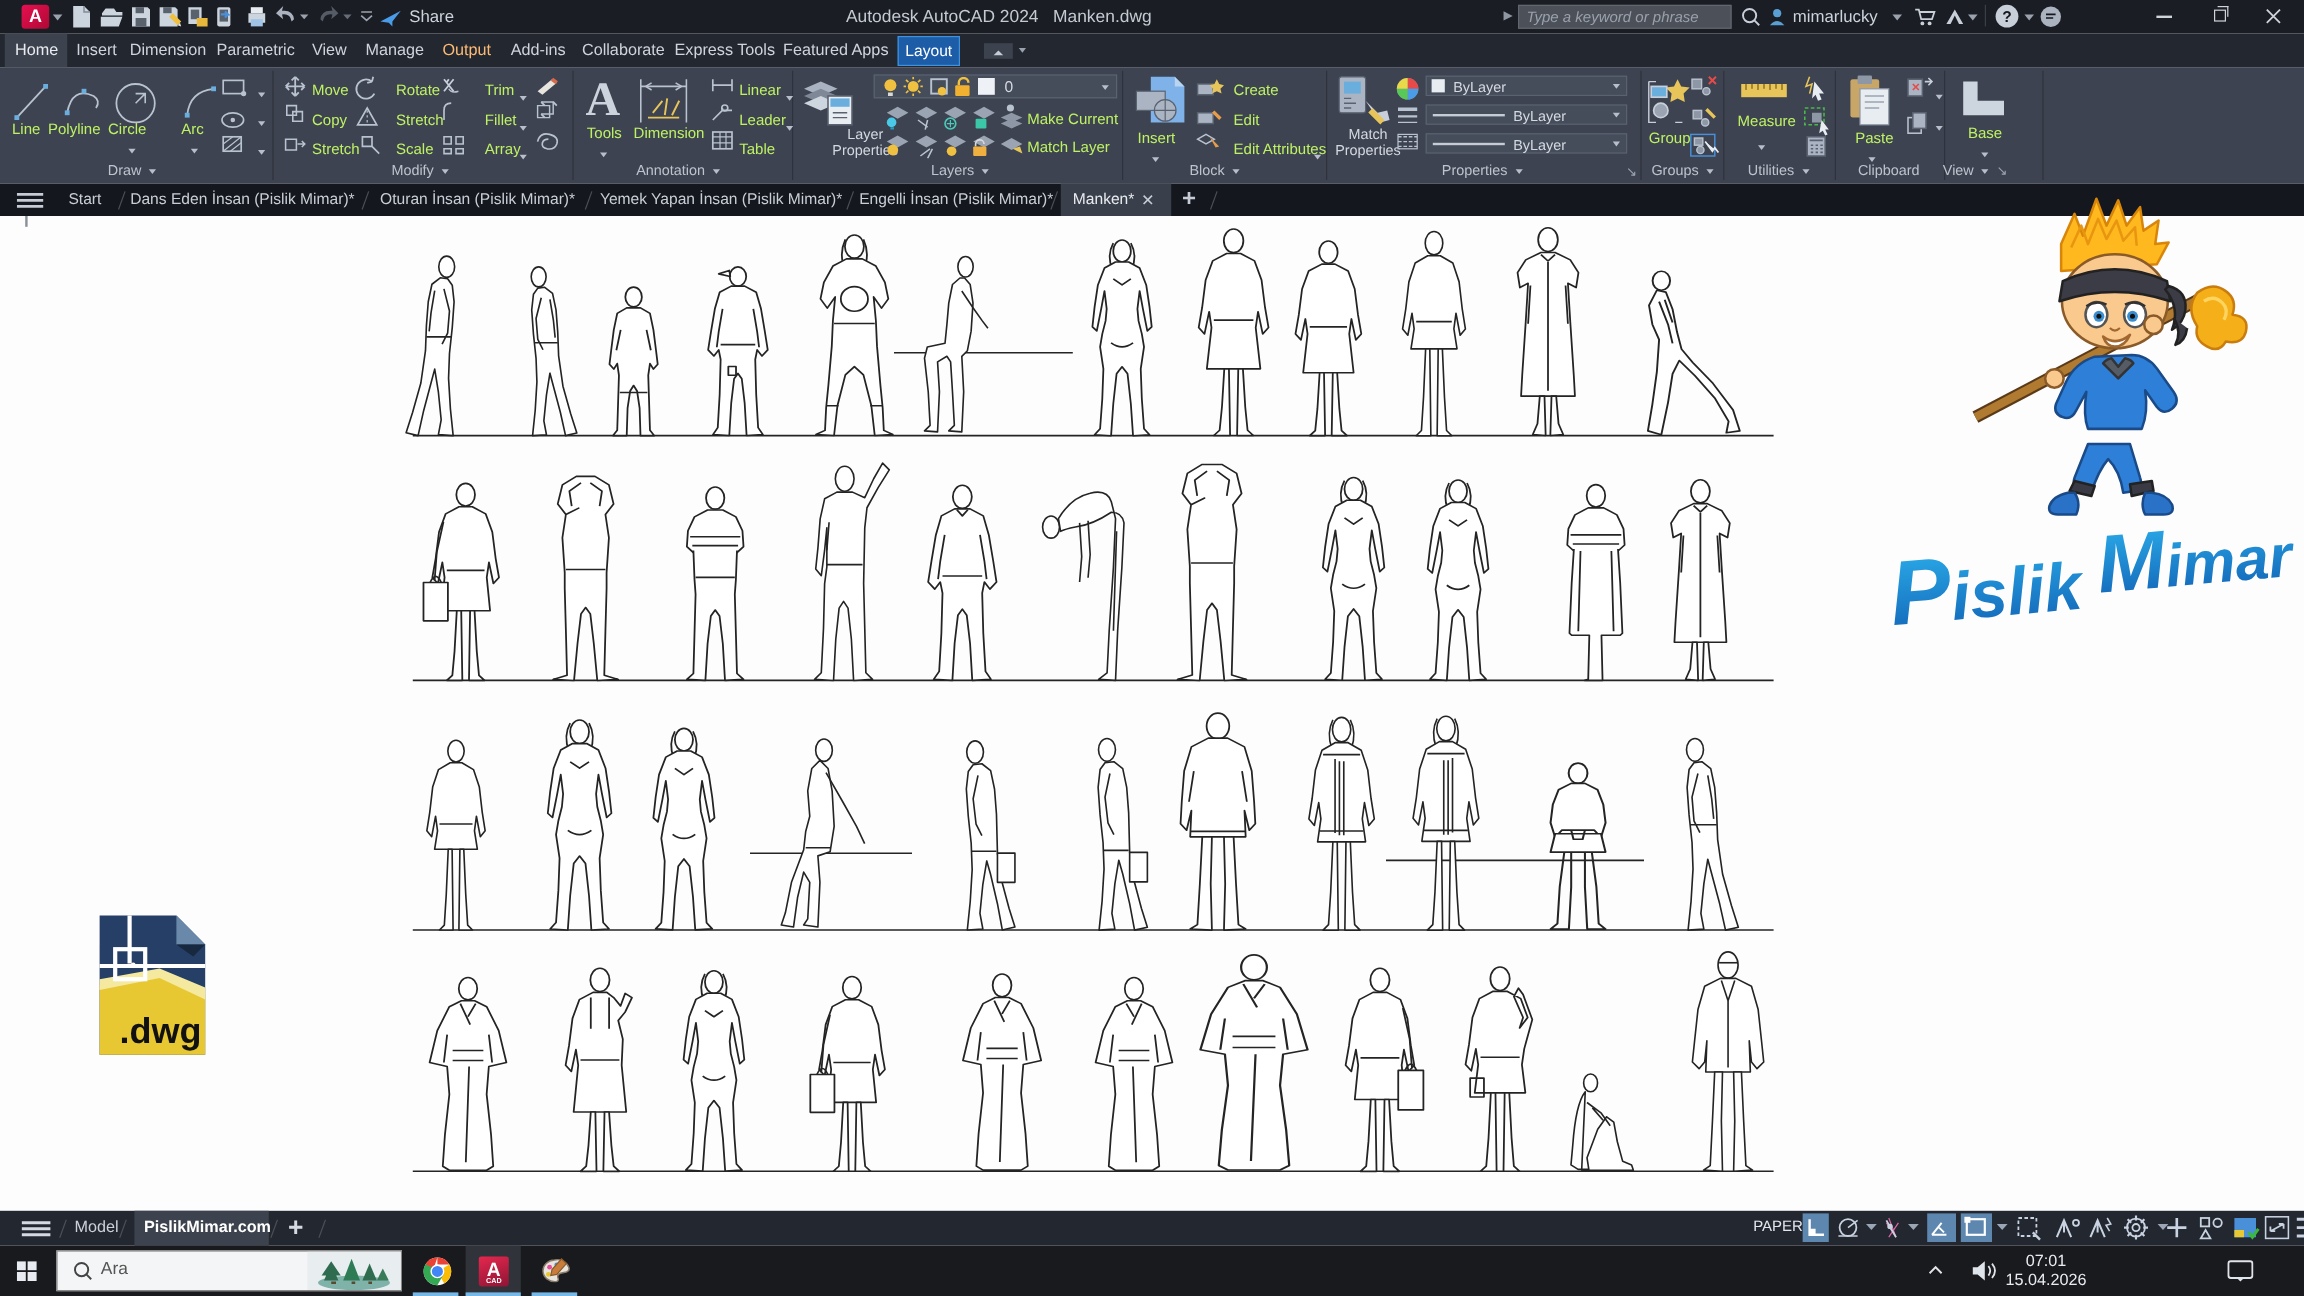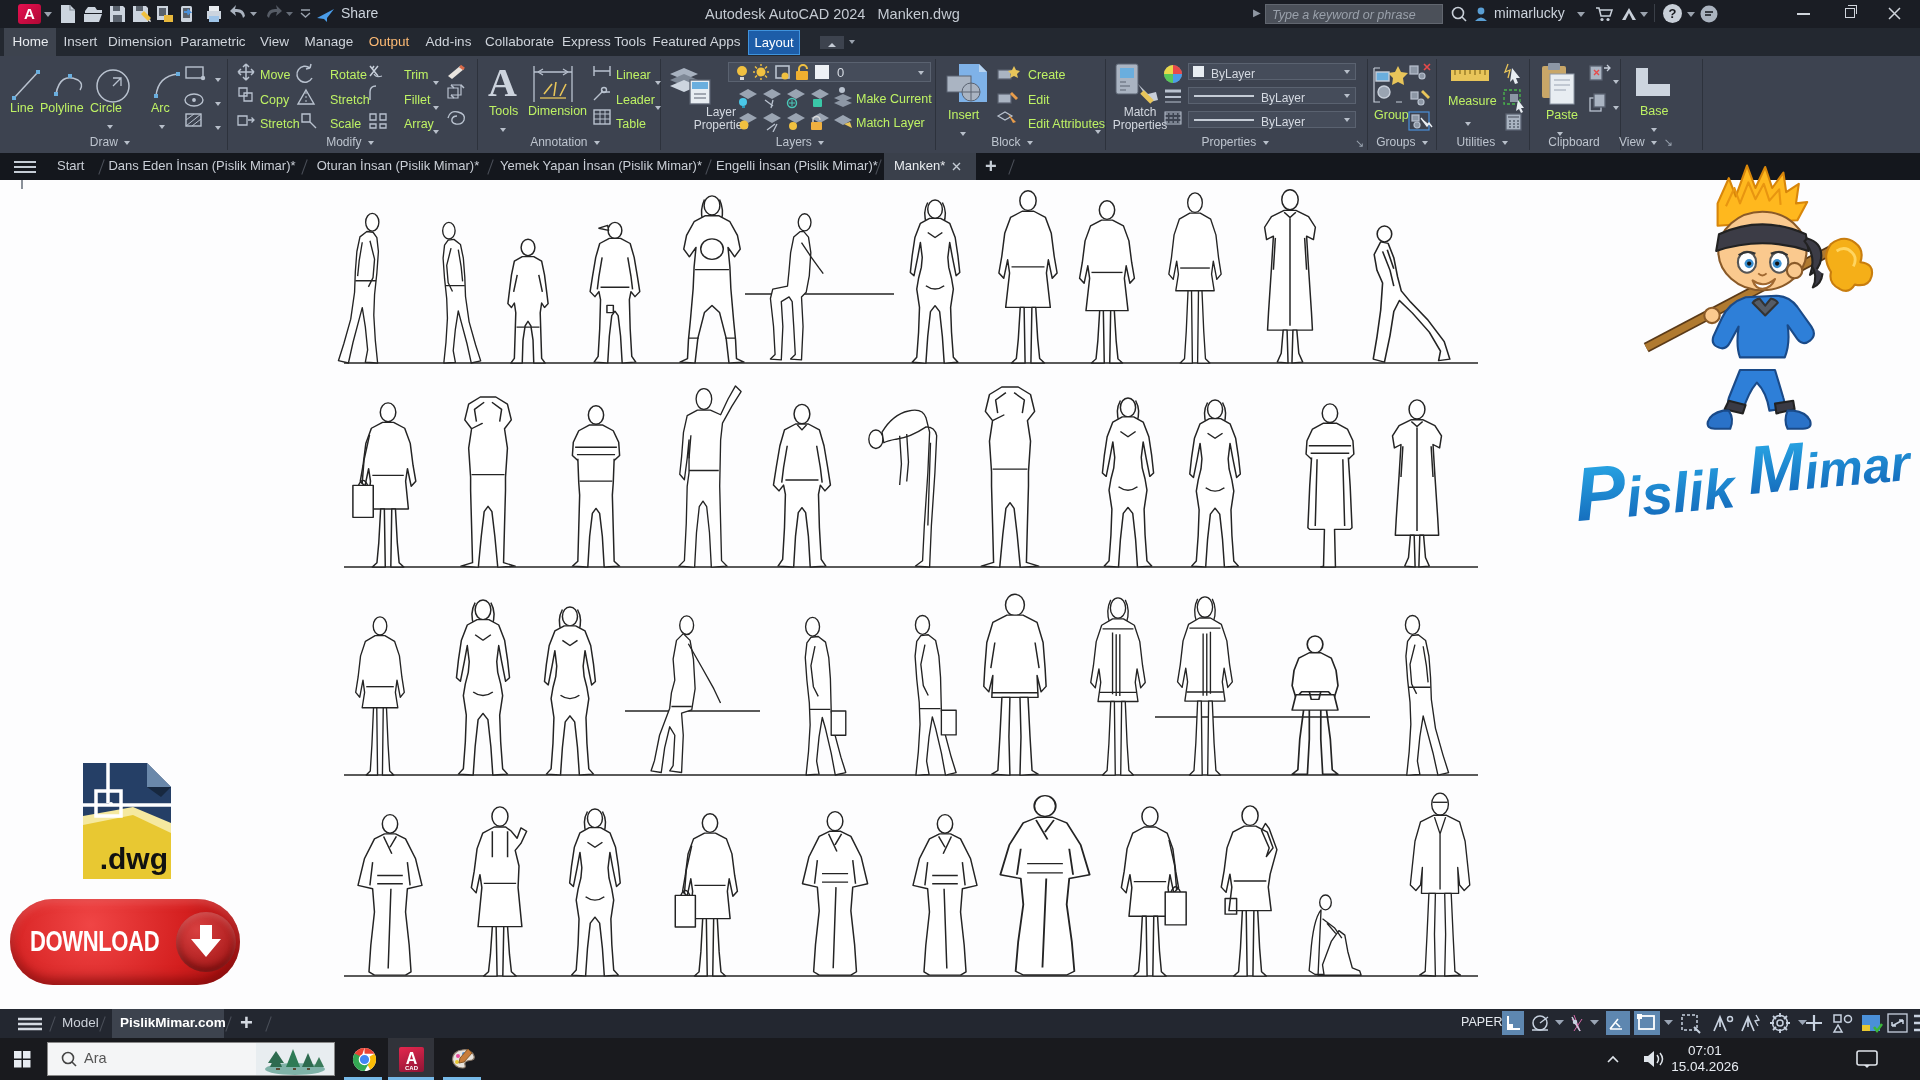--- a/index.html
+++ b/index.html
@@ -676,28 +676,20 @@
 <path d="M3,2 h64 l24,24 v92 h-88 z" fill="#253f66"></path>
 <path d="M3,60 l50,-8 38,16 v50 h-88 z" fill="#e8c832"></path>
 <path d="M3,64 l50,-10 38,18 v-10 l-38,-16 -50,9 z" fill="#f5e9a0"></path>
 <path d="M67,2 l0,24 24,0 z" fill="#6a88aa"></path>
 <path d="M67,26 l24,0 -10,10 z" fill="#17283f"></path>
 <path d="M28,2 v40 M3,44 h88" stroke="#fff" stroke-width="3.5"></path>
 <rect x="16" y="30" width="25" height="25" fill="none" stroke="#fff" stroke-width="3.5"></rect>
 <circle cx="31" cy="43" r="2" fill="#fff"></circle>
 <text x="88" y="108" font-size="30" font-weight="bold" text-anchor="end" fill="#111" font-family="Liberation Sans,sans-serif">.dwg</text>
 </svg>
-    <div class="abs" style="left:10px;top:719px;width:230px;height:86px;border-radius:43px;background:radial-gradient(circle at 35% 30%,#f04545,#d41f1f 60%,#a30d0d);box-shadow:inset 0 -6px 12px rgba(90,0,0,.55), inset 0 4px 8px rgba(255,120,120,.5)">
-<div style="position:absolute;left:20px;top:26px;color:#fff;font-weight:bold;font-size:29px;letter-spacing:-0.5px;transform:scaleX(0.76);transform-origin:0 0;font-family:'Liberation Sans',sans-serif">DOWNLOAD</div>
-<div style="position:absolute;left:166px;top:13px;width:60px;height:60px;border-radius:50%;background:radial-gradient(circle at 35% 30%,#d84040,#9c0f0f);box-shadow:inset 0 3px 6px rgba(255,150,150,.4), inset 0 -4px 8px rgba(60,0,0,.6)">
-<svg width="60" height="60">
-          <path d="M24,13 h12 v14 h9 l-15,18 -15,-18 h9 z" fill="#fff"></path>
-        </svg>
-</div>
-    </div>
     <div class="abs" style="left:21px;top:0px;width:2px;height:9px;background:#8a9099"></div>
   </div>
 <div id="layoutbar">
     <svg class="abs" style="left:18px;top:8px" width="26" height="14">
       <path d="M0,2 h24 M0,7 h24 M0,12 h24" stroke="#d5dae2" stroke-width="2.4"></path>
     </svg>
     <div class="tabsep" style="left:52px;top:7px"></div>
     <div class="ftab" style="left:62px;top:1px;color:#ccd1d9;font-size:13.5px">Model</div>
     <div class="tabsep" style="left:102px;top:7px"></div>
     <div class="abs" style="left:112px;top:0;width:112px;height:29px;background:#3d434e"></div>

